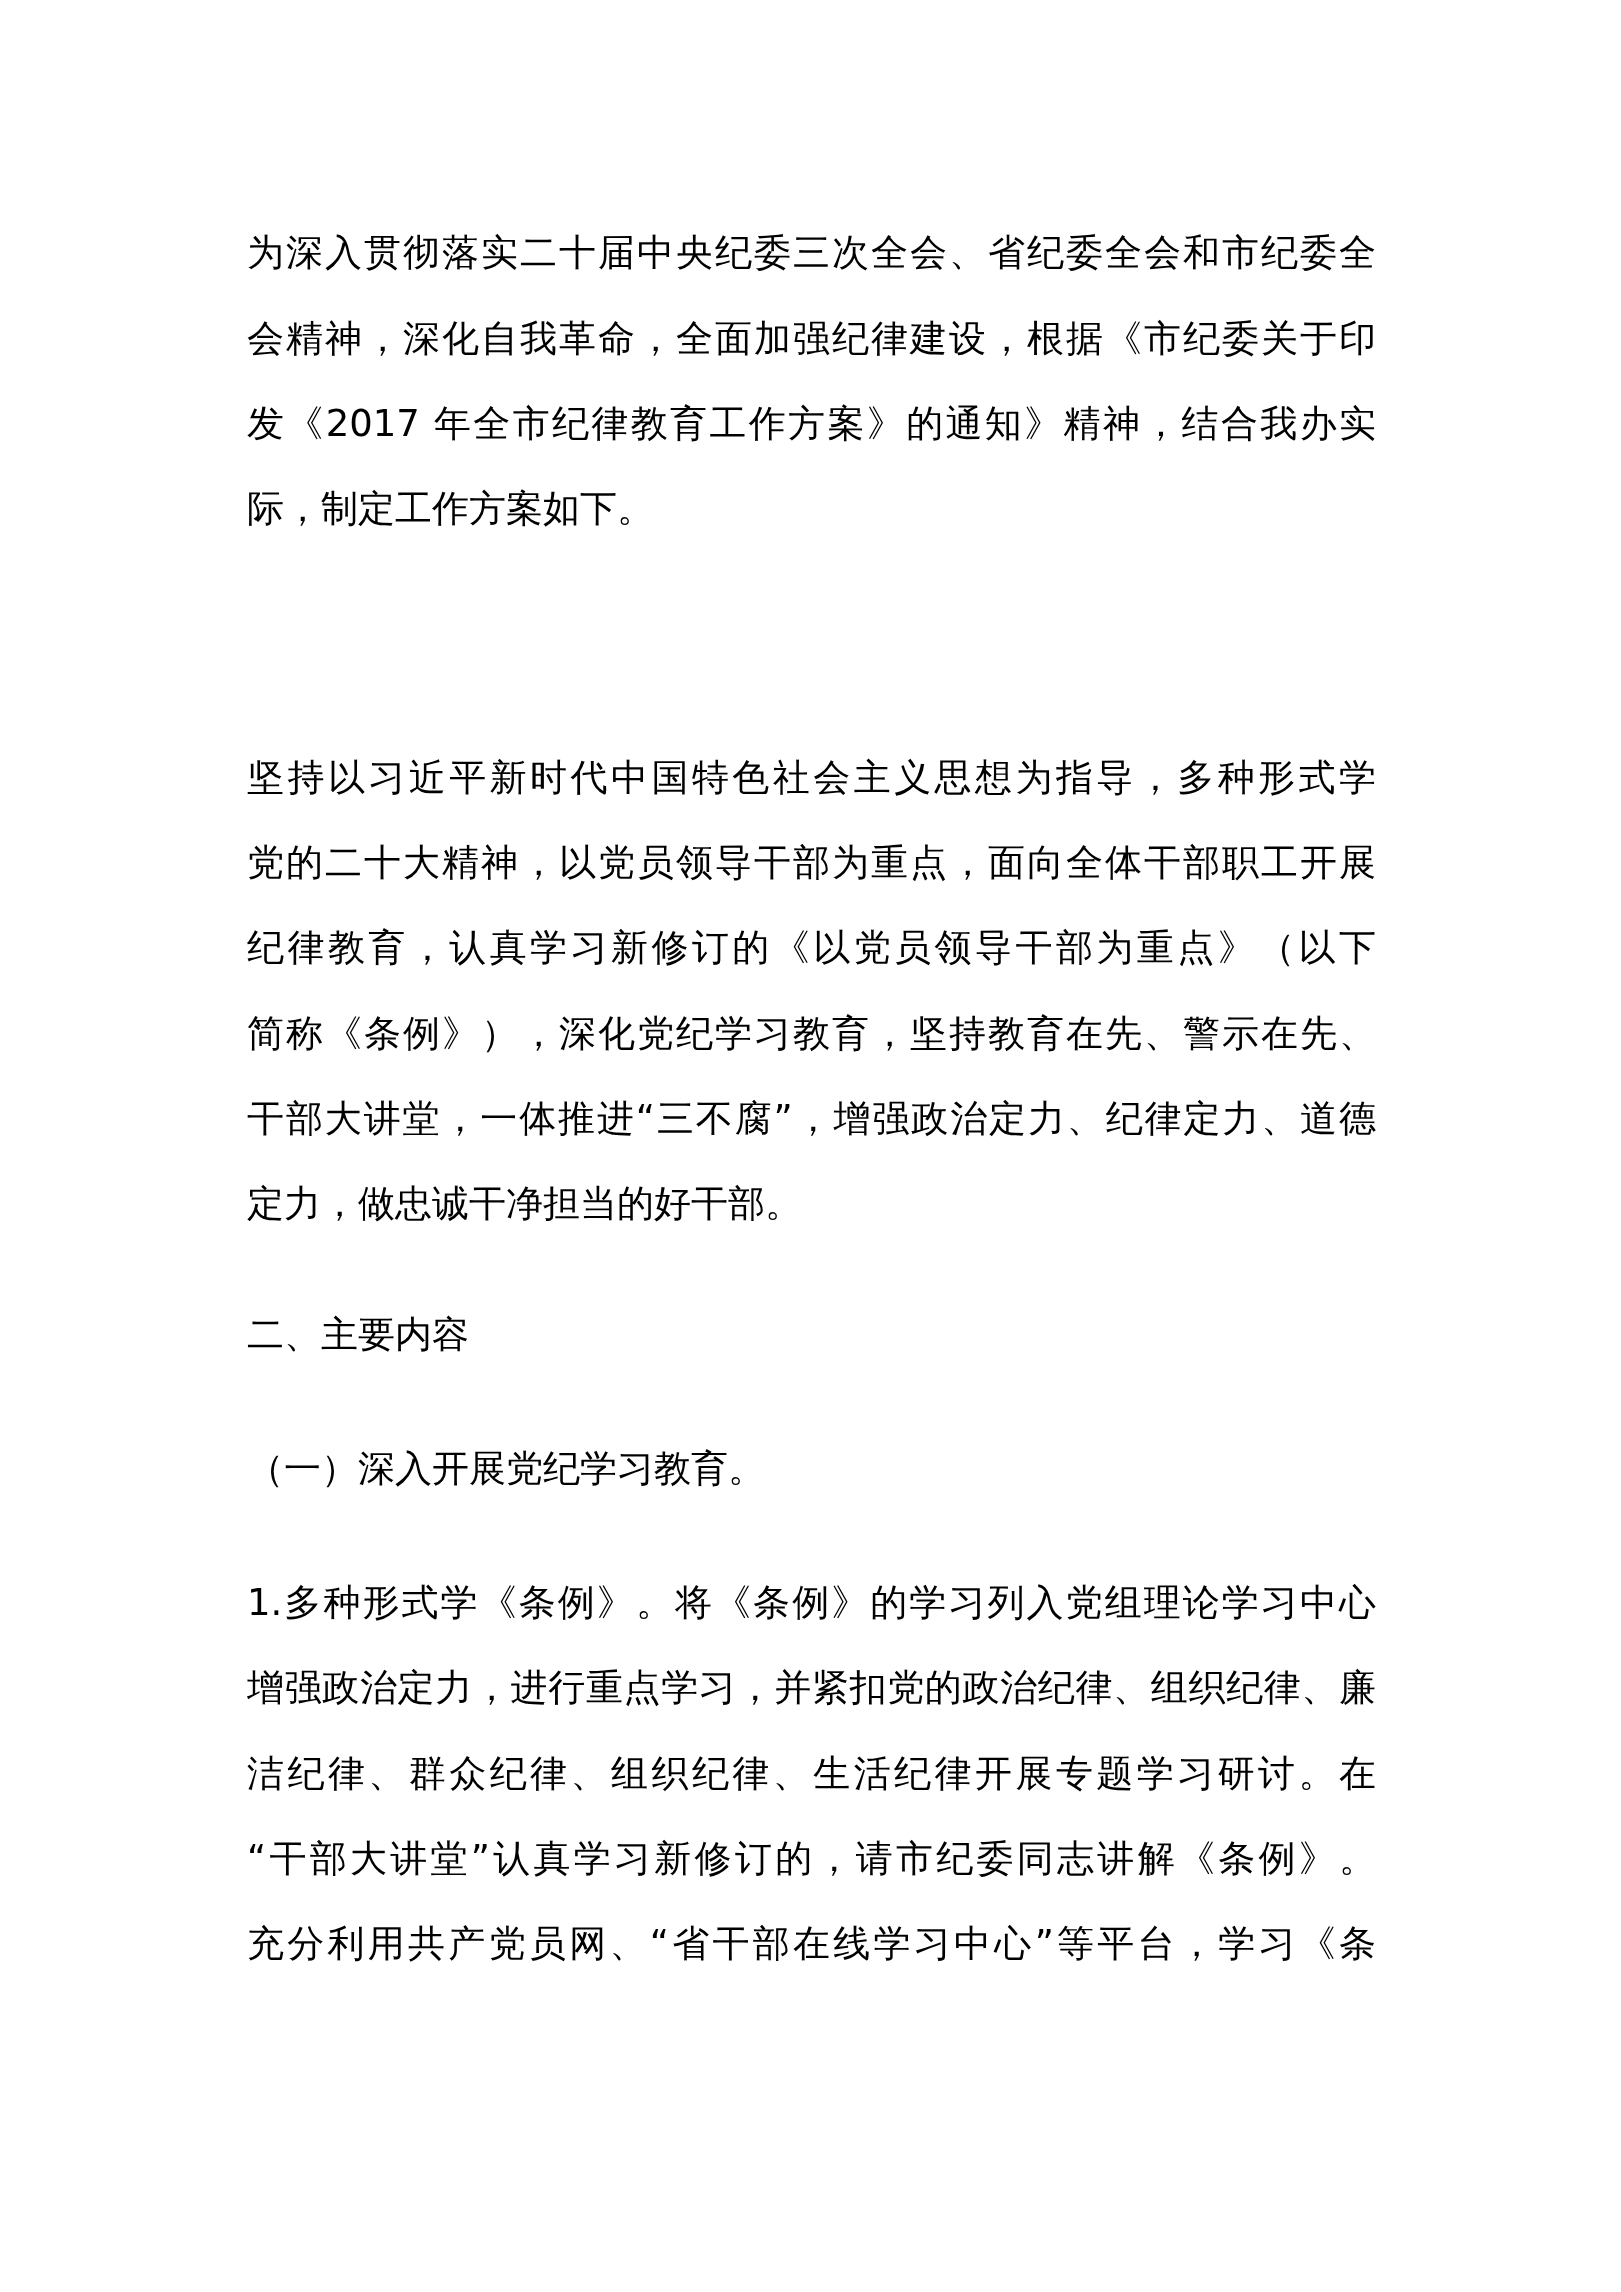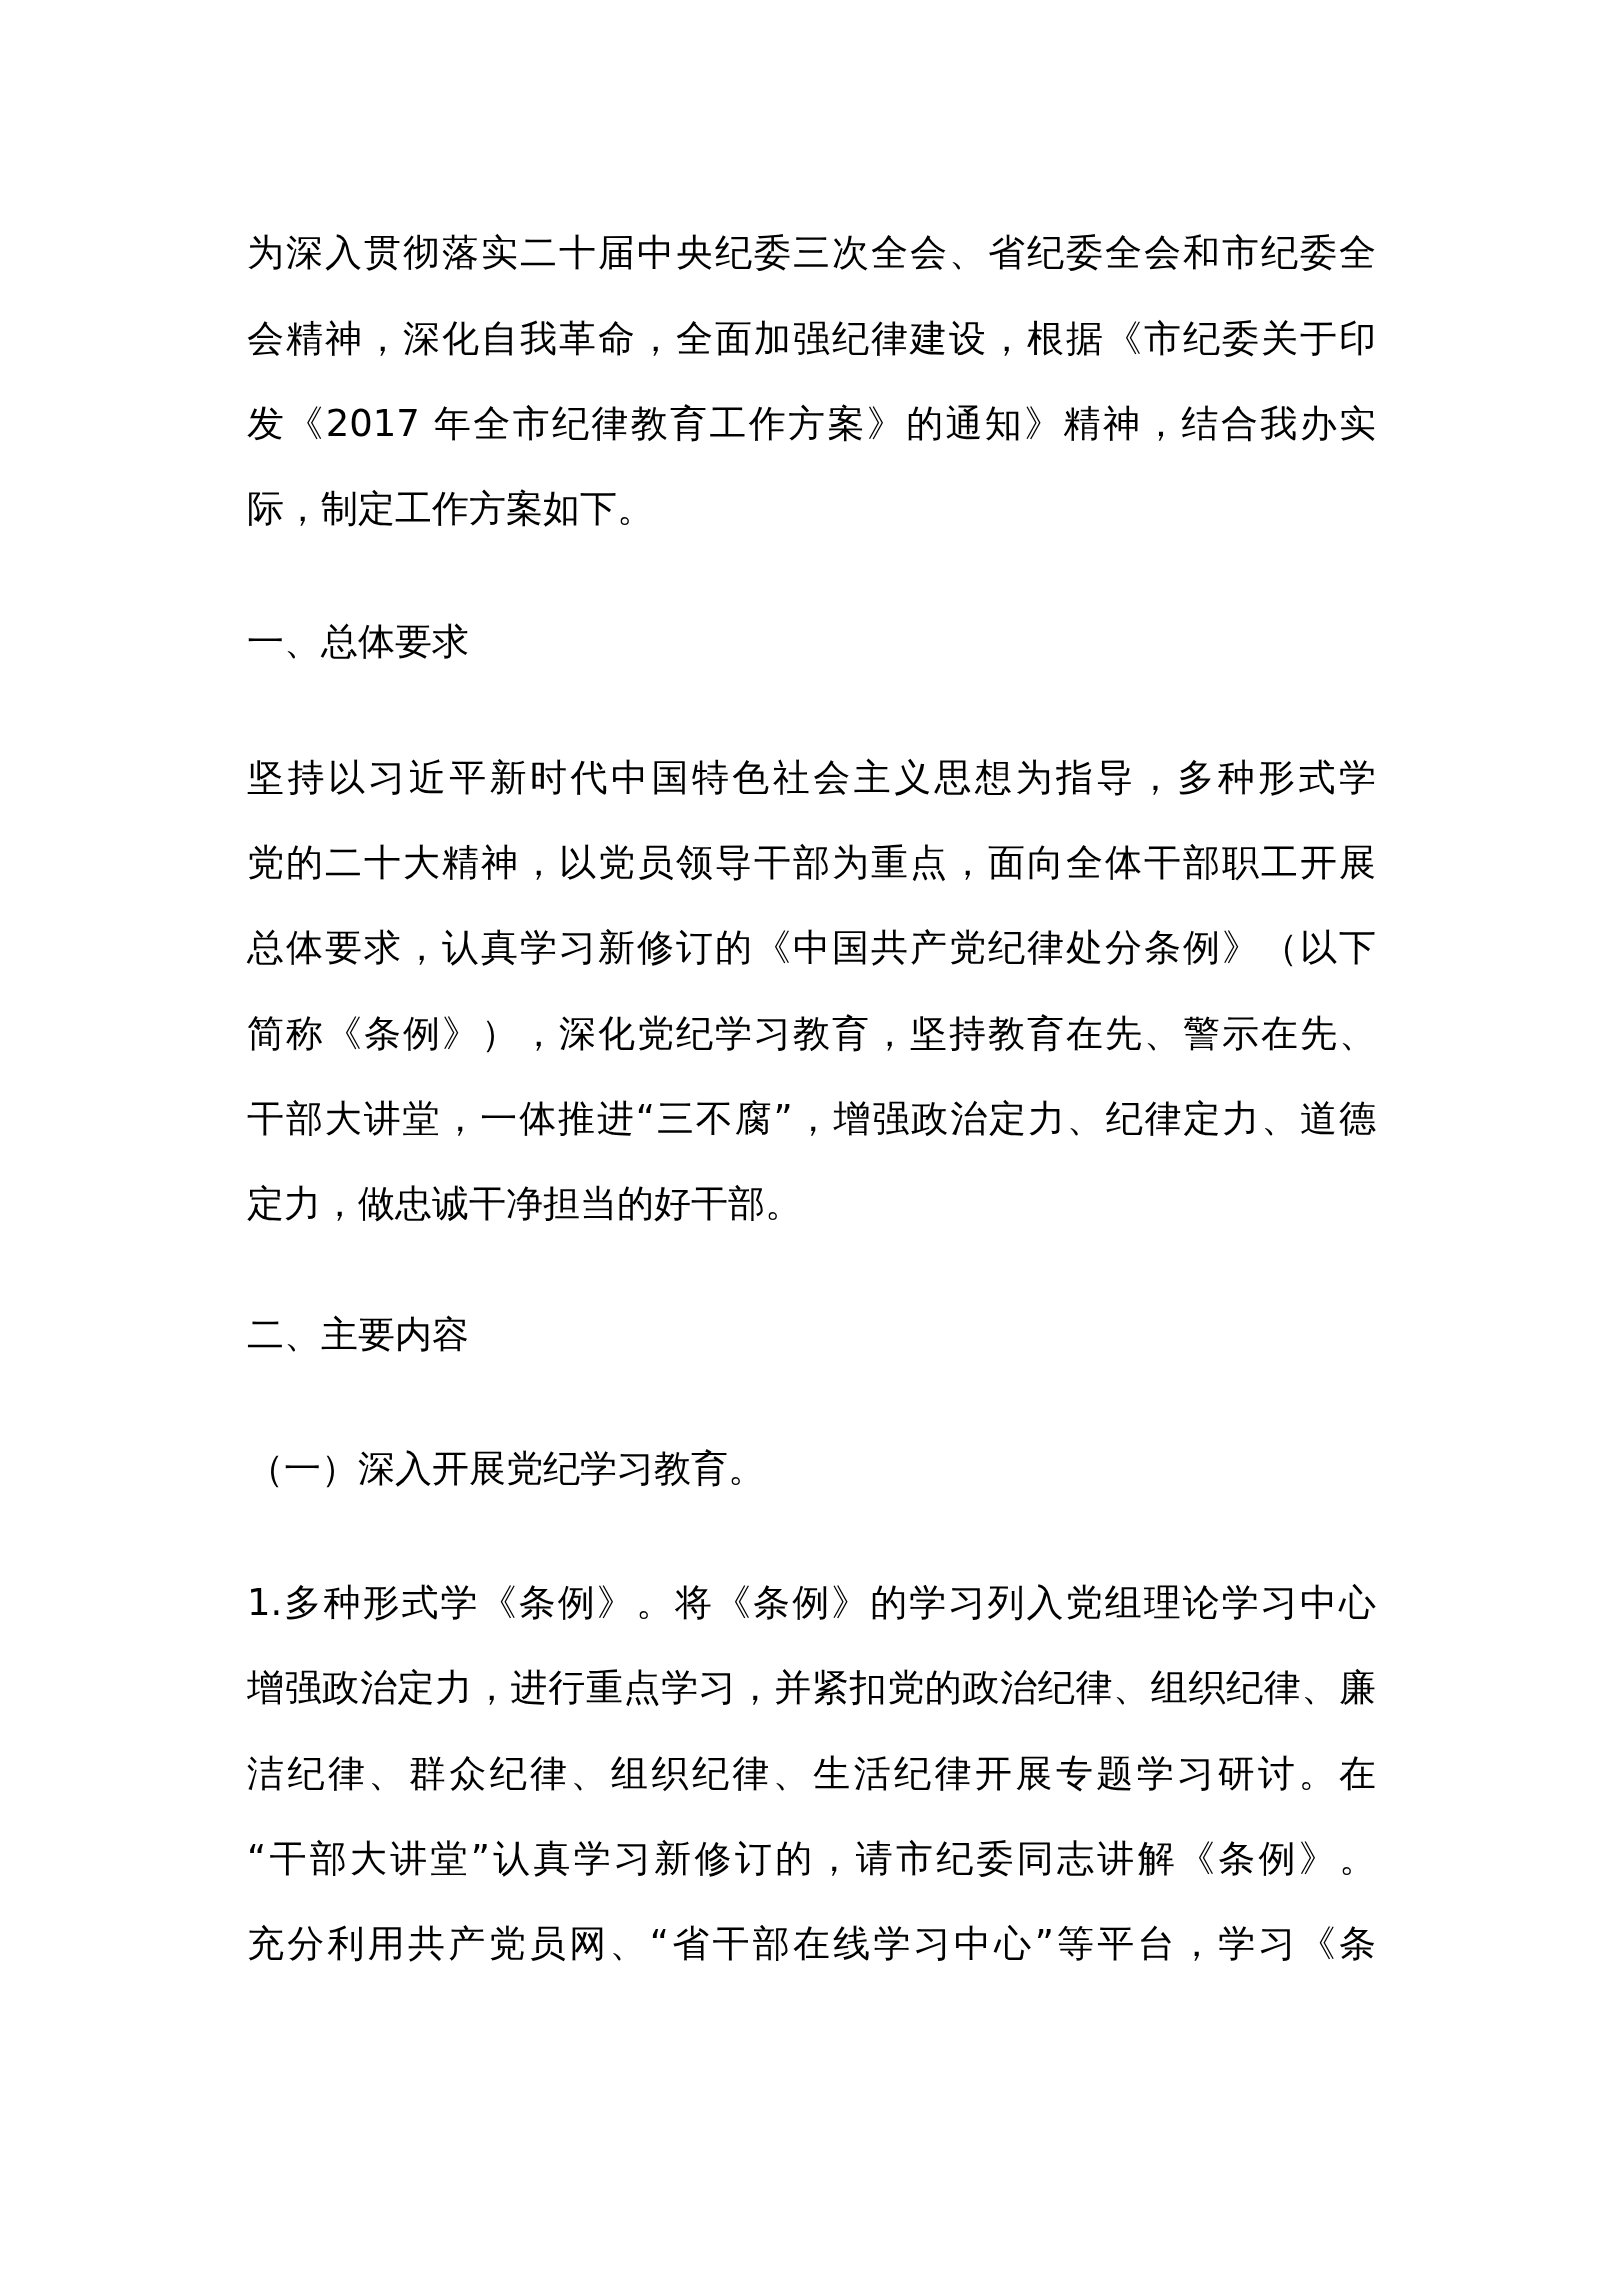--- a/index.html
+++ b/index.html
@@ -25,26 +25,25 @@
 
 <div class="page">
 
   <div>
     <div class="ln" style="top:231px">为深入贯彻落实二十届中央纪委三次全会、省纪委全会和市纪委全</div>
     <div class="ln" style="top:317px">会精神，深化自我革命，全面加强纪律建设，根据《市纪委关于印</div>
     <div class="ln" style="top:402px">发《2017 年全市纪律教育工作方案》的通知》精神，结合我办实</div>
     <div class="ln last" style="top:487px">际，制定工作方案如下。</div>
   </div>
 
-  <div class="ln heading" style="top:620px">一、总体要求</div>
 
   <div>
     <div class="ln" style="top:756px">坚持以习近平新时代中国特色社会主义思想为指导，多种形式学</div>
     <div class="ln" style="top:841px">党的二十大精神，以党员领导干部为重点，面向全体干部职工开展</div>
-    <div class="ln" style="top:926px">总体要求，认真学习新修订的《中国共产党纪律处分条例》（以下</div>
+    <div class="ln" style="top:926px">纪律教育，认真学习新修订的《以党员领导干部为重点》（以下</div>
     <div class="ln" style="top:1012px">简称《条例》），深化党纪学习教育，坚持教育在先、警示在先、</div>
     <div class="ln" style="top:1097px">干部大讲堂，一体推进“三不腐”，增强政治定力、纪律定力、道德</div>
     <div class="ln last" style="top:1182px">定力，做忠诚干净担当的好干部。</div>
   </div>
 
   <div class="ln heading" style="top:1447px">（一）深入开展党纪学习教育。</div>
 
   <div class="ln heading" style="top:1313px">二、主要内容</div>
 
   <div>

